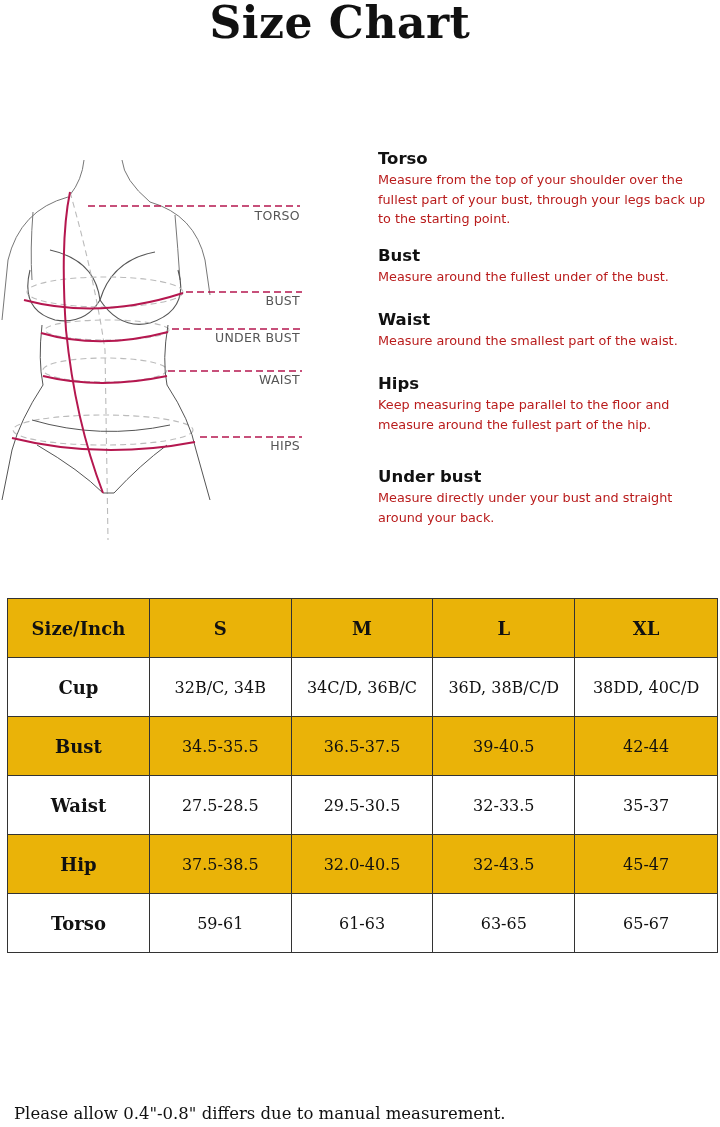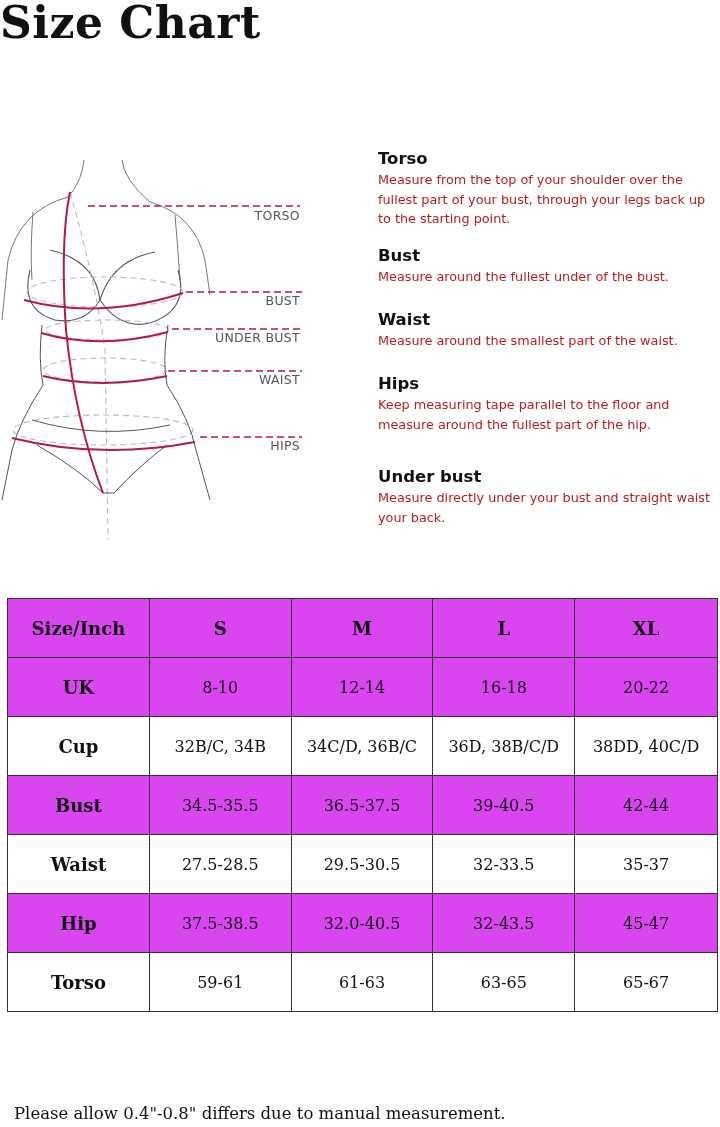--- a/index.html
+++ b/index.html
@@ -1,18 +1,18 @@
 <!DOCTYPE html>
 <html><head>
 <meta charset="utf-8">
 <style>
   html, body { margin: 0; padding: 0; background: #ffffff; }
   body { width: 720px; height: 1127px; position: relative; overflow: hidden; color: #111; }
   .title {
-    position: absolute; left: 0; top: 0; width: 680px; text-align: left;
+    position: absolute; left: 0; top: 0; width: 680px; text-align: center;
     font-family: "DejaVu Serif", serif; font-weight: bold; font-size: 44px;
     line-height: 46px; top: 0px; letter-spacing: 0.5px; color: #111;
   }
   .figure { position: absolute; left: 0; top: 120px; width: 330px; height: 420px; }
   .figure svg { width: 330px; height: 420px; display: block; }
   .fig-label {
     position: absolute; font-family: "DejaVu Sans", sans-serif; font-size: 12.5px;
     color: #555; letter-spacing: 0.3px; text-align: right;
   }
   .guide { position: absolute; left: 370px; top: 148px; width: 350px; font-family: "DejaVu Sans", sans-serif; }
@@ -22,21 +22,21 @@
   table.size {
     position: absolute; left: 7px; top: 598px; width: 711px;
     border-collapse: collapse; font-family: "DejaVu Serif", serif;
   }
   table.size td, table.size th {
     border: 1.5px solid #333; height: 58px; text-align: center; vertical-align: middle;
     padding: 0; font-size: 16px; color: #111;
   }
   table.size th { font-weight: bold; font-size: 18px; }
   table.size td.rowhead { font-weight: bold; font-size: 18px; }
-  tr.shade td, tr.shade th { background: #d946ef; }
+  tr.shade td, tr.shade th { background: #eab308; }
   col.c0 { width: 142px; }
   col.c1 { width: 142px; }
   col.c2 { width: 142px; }
   col.c3 { width: 142px; }
   col.c4 { width: 143px; }
   .note {
     position: absolute; left: 14px; top: 1104px; font-family: "DejaVu Serif", serif;
     font-size: 16.5px; color: #111; white-space: nowrap;
   }
 </style>
@@ -102,46 +102,39 @@
   <div class="guide-item" style="top:161px;">
     <h3>Waist</h3>
     <p>Measure around the smallest part of the waist.</p>
   </div>
   <div class="guide-item" style="top:225px;">
     <h3>Hips</h3>
     <p>Keep measuring tape parallel to the floor and measure around the fullest part of the hip.</p>
   </div>
   <div class="guide-item" style="top:318px;">
     <h3>Under bust</h3>
-    <p>Measure directly under your bust and straight waist your back.</p>
+    <p>Measure directly under your bust and straight around your back.</p>
   </div>
 </div>
 
 <table class="size">
   <colgroup>
       <col class="c0">
       <col class="c1">
       <col class="c2">
       <col class="c3">
       <col class="c4">
     </colgroup>
   <tbody>
       <tr class="shade">
     <th>Size/Inch</th>
     <th>S</th>
     <th>M</th>
     <th>L</th>
     <th>XL</th>
-  </tr>
-  <tr class="shade">
-    <td class="rowhead">UK</td>
-    <td>8-10</td>
-    <td>12-14</td>
-    <td>16-18</td>
-    <td>20-22</td>
   </tr>
   <tr>
     <td class="rowhead">Cup</td>
     <td>32B/C, 34B</td>
     <td>34C/D, 36B/C</td>
     <td>36D, 38B/C/D</td>
     <td>38DD, 40C/D</td>
   </tr>
   <tr class="shade">
     <td class="rowhead">Bust</td>

